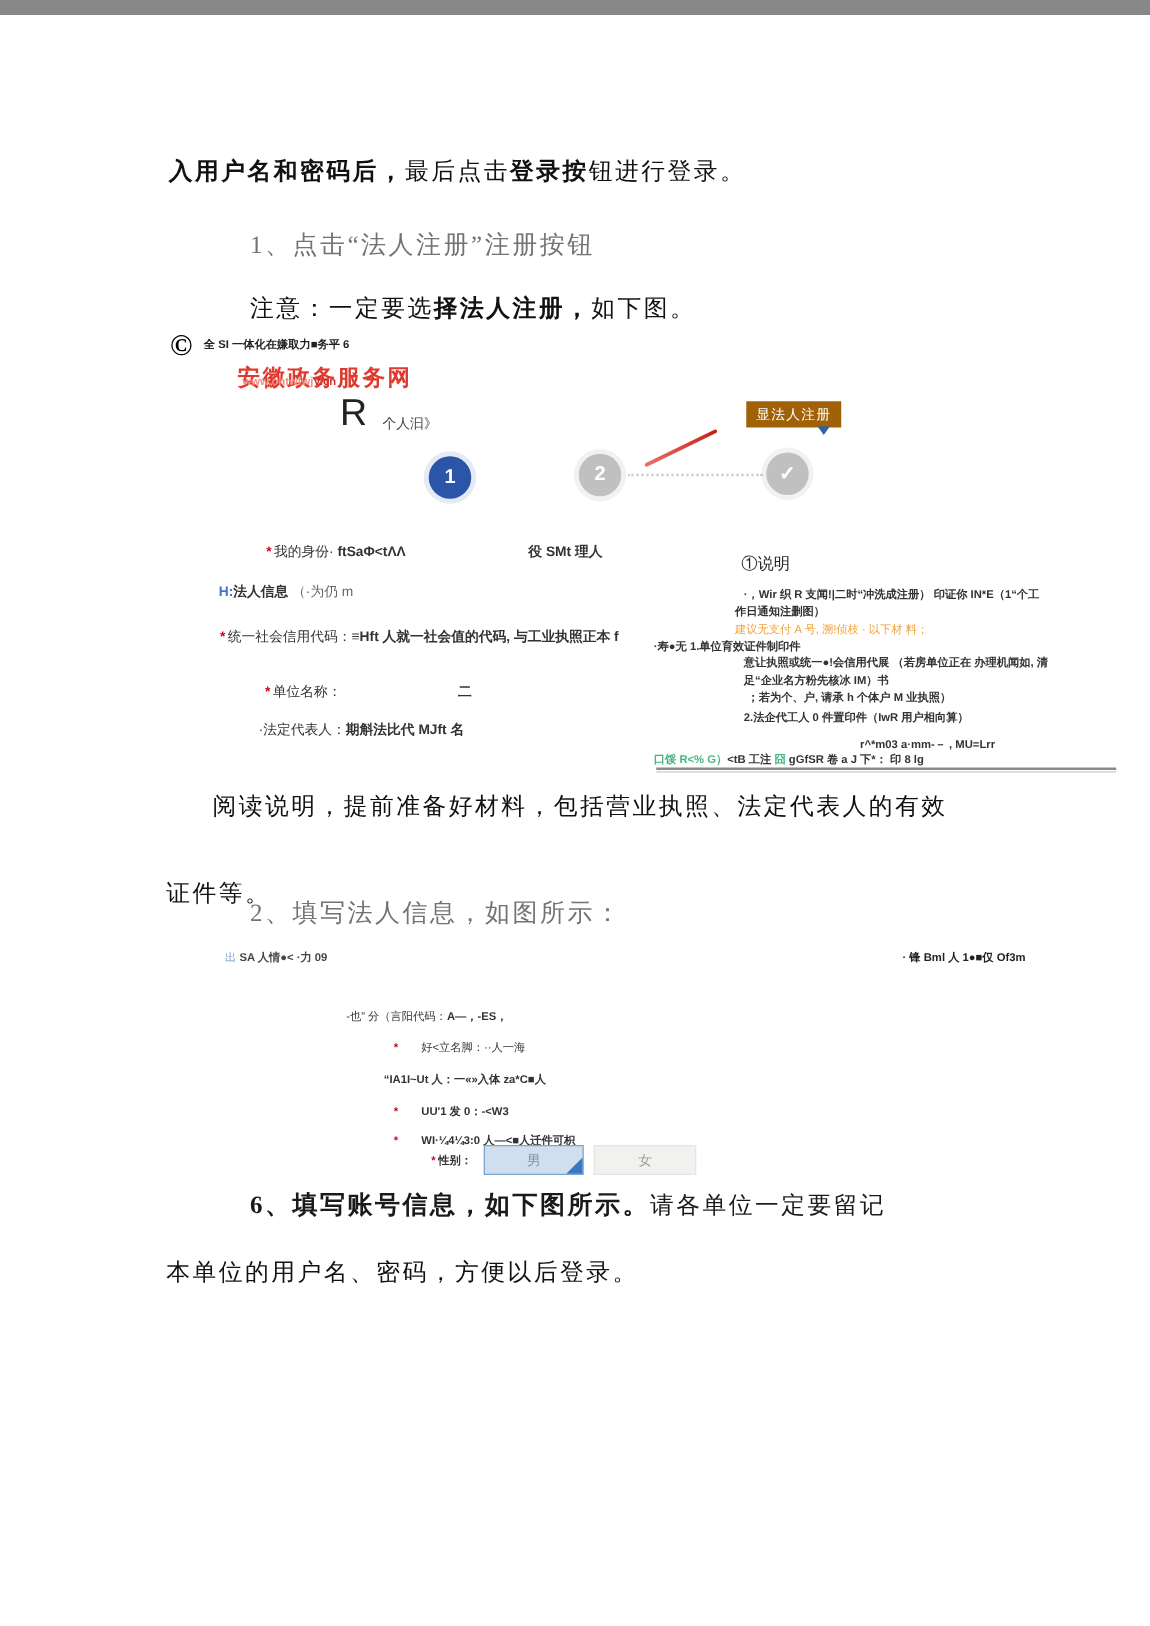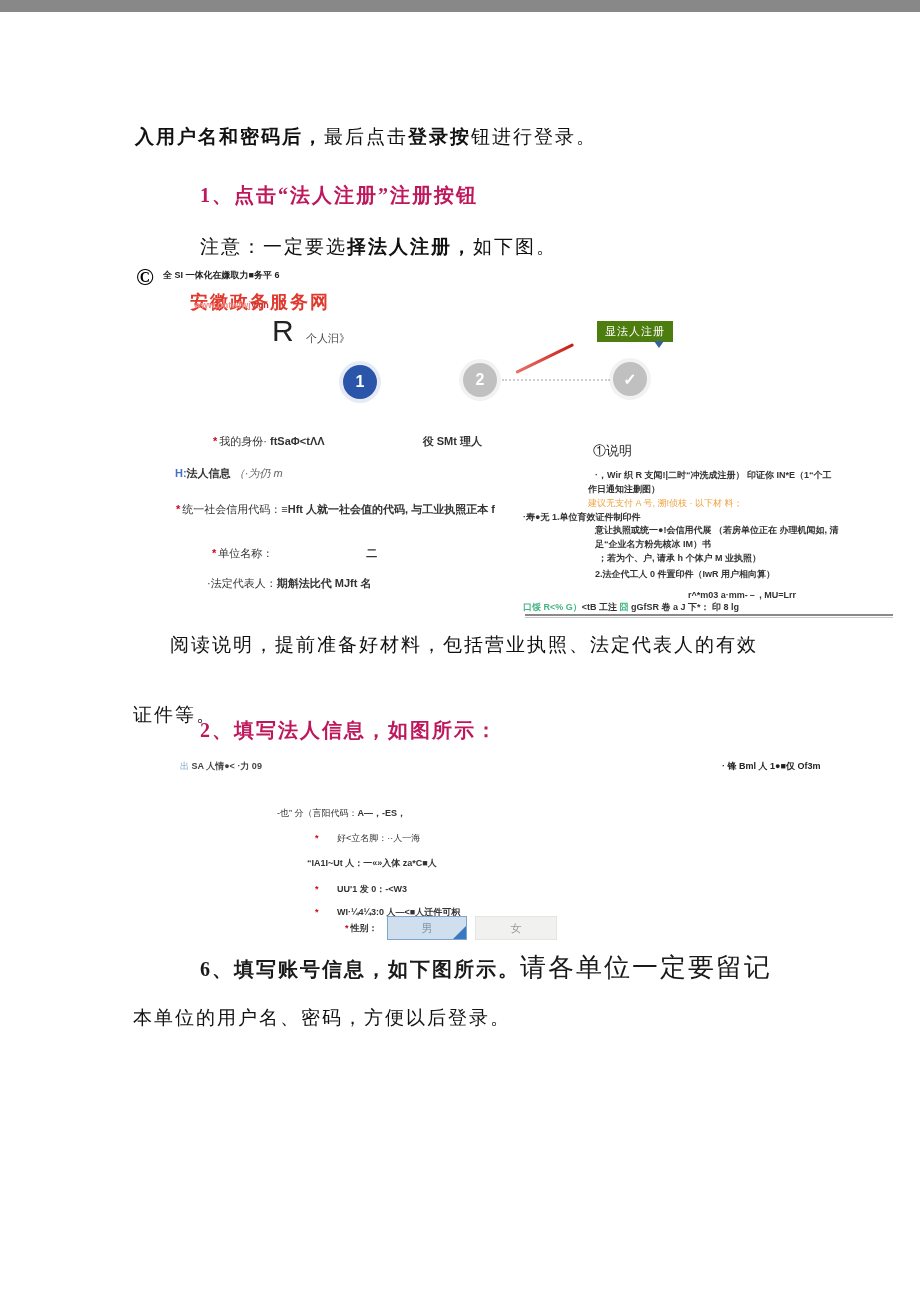--- a/index.html
+++ b/index.html
@@ -5,40 +5,40 @@
   html,body{margin:0;padding:0;background:#888;}
   #page{
     position:relative;width:920px;height:1301px;background:#ffffff;
     font-family:"Liberation Serif","DejaVu Serif",serif;color:#1a1a1a;
     overflow:hidden;margin:12px auto;
   }
   .abs{position:absolute;white-space:nowrap;}
   
   .doc{font-size:19px;letter-spacing:2px;color:#111;}
   .doc b,.bold{font-weight:bold;}
-  .h{font-size:20px;font-weight:bold;letter-spacing:2px;color:#be185d;}
+  .h{font-size:20px;font-weight:normal;letter-spacing:2px;color:#737373;}
   
   .shot{position:absolute;background:#fff;}
   .tiny{font-size:9px;letter-spacing:0;color:#333;font-family:"Liberation Sans","DejaVu Sans",sans-serif;}
   .small{font-size:11px;letter-spacing:0;color:#333;font-family:"Liberation Sans","DejaVu Sans",sans-serif;}
   .red-star{color:#d0021b;font-weight:bold;margin-right:2px;}
   
   .copyright{font-size:24px;font-weight:bold;color:#000;line-height:22px;}
   .logo-tag{font-size:9px;font-weight:bold;color:#222;font-family:"Liberation Sans",sans-serif;}
   .logo-name{font-size:18px;font-weight:bold;color:#e03a2f;letter-spacing:2px;font-family:"Liberation Sans",sans-serif;}
   .logo-url{font-size:9px;color:#ef8d84;font-weight:bold;font-family:"Liberation Sans",sans-serif;}
   .logo-url b{color:#c9302c;}
   
   .circle{position:absolute;width:34px;height:34px;border-radius:50%;
     display:flex;align-items:center;justify-content:center;color:#fff;
     font-family:"Liberation Sans",sans-serif;font-weight:bold;font-size:16px;}
   .c-blue{background:#2b55a8;box-shadow:0 0 0 4px rgba(43,85,168,.12);}
   .c-gray{background:#c0c0c0;box-shadow:0 0 0 4px rgba(0,0,0,.05);}
   .dotline{position:absolute;border-top:2px dotted #cfcfcf;}
-  .badge{position:absolute;background:#4d7c0f;color:#fff;font-size:11px;
+  .badge{position:absolute;background:#a16207;color:#fff;font-size:11px;
     font-family:"Liberation Sans",sans-serif;padding:3px 8px;letter-spacing:1px;}
   .badge-tail{position:absolute;width:0;height:0;border-left:5px solid transparent;
     border-right:5px solid transparent;border-top:7px solid #34629e;}
   .redline{position:absolute;height:3px;background:linear-gradient(90deg,#e8736b,#c81e14);
     transform:rotate(-26deg);transform-origin:0 50%;border-radius:2px;}
   
   .orange{color:#f0a03c;}
   .green{color:#45b482;}
   .panel-rule{position:absolute;height:1px;border-top:2px solid #8a8a8a;border-bottom:1px solid #c9c9c9;}
   
@@ -84,21 +84,21 @@
     <div class="circle c-gray" style="left:483px;top:100px;">✓</div>
 
     <div class="abs small" style="left:83px;top:172px;">
       <span class="red-star">*</span><span>我的身份·</span>
       <b>ftSaΦ&lt;tΛΛ</b>
       <b style="margin-left:95px;">役 SMt 理人</b>
     </div>
 
     <div class="abs small" style="left:45px;top:204px;">
       <span style="color:#4472c4;font-weight:bold;">H:</span><b>法人信息</b>
-      <span style="color:#666;font-style:italic;">（·为仍 m</span>
+      <span style="color:#666;">（·为仍 m</span>
     </div>
 
     <div class="abs small" style="left:46px;top:240px;">
       <span class="red-star">*</span><span>统一社会信用代码：</span><b>≡Hft 人就一社会值的代码, 与工业执照正本 f</b>
     </div>
 
     <div class="abs small" style="left:82px;top:284px;">
       <span class="red-star">*</span><span>单位名称：</span>
       <b style="margin-left:90px;">二</b>
     </div>
@@ -166,17 +166,17 @@
     <div class="opt opt-male" style="left:257px;top:162px;width:78px;height:22px;">
       <span>男</span>
       <span class="corner"></span>
     </div>
     <div class="opt opt-female" style="left:345px;top:162px;width:80px;height:22px;">
       <span>女</span>
     </div>
   </div>
 
   <div class="abs" style="left:200px;top:938px;font-size:20px;letter-spacing:2px;">
-    <b>6、填写账号信息，如下图所示。</b><span style="font-size:26px;">请各单位一定要留记</span>
+    <b>6、填写账号信息，如下图所示。</b><span style="font-size:19px;">请各单位一定要留记</span>
   </div>
   <div class="abs doc" style="left:133px;top:993px;">本单位的用户名、密码，方便以后登录。</div>
 
 </div>
 
 </body></html>

